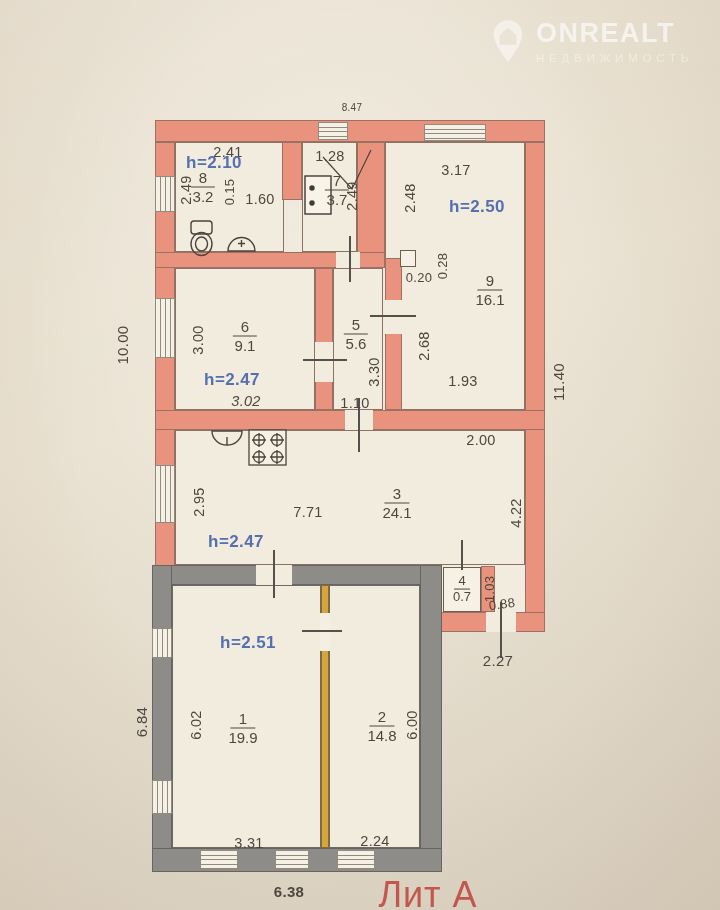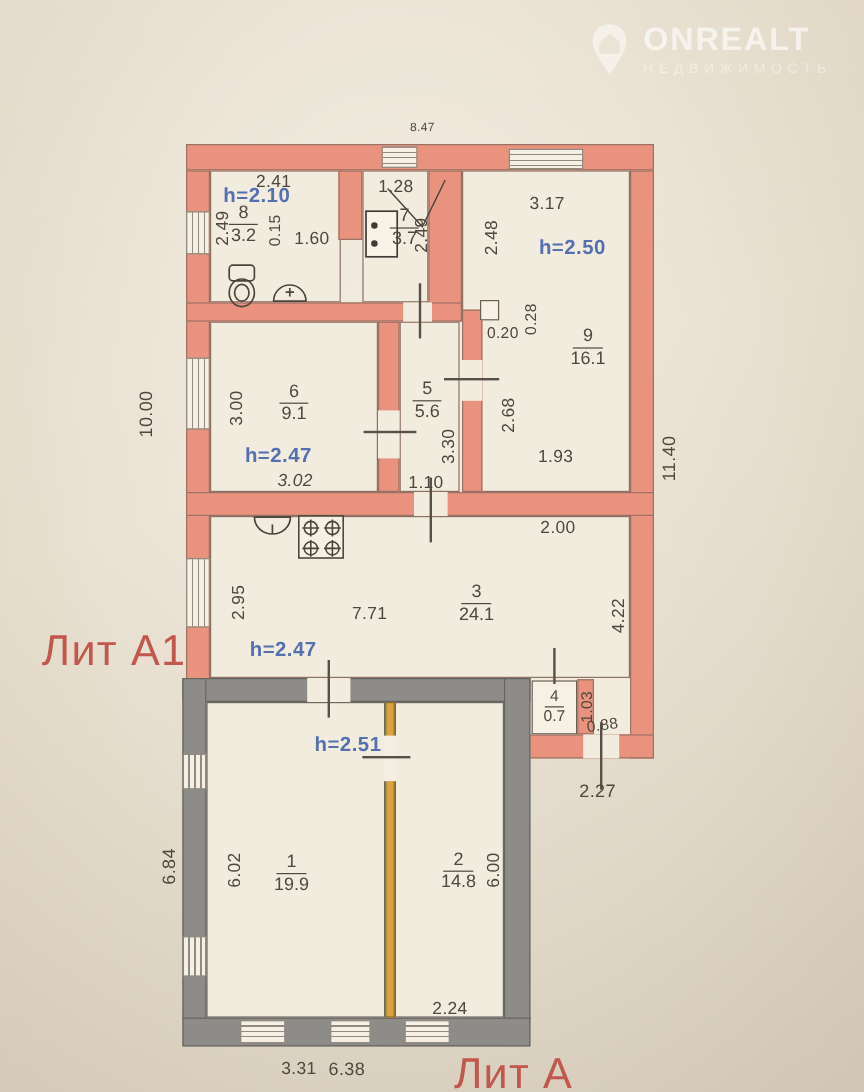--- a/index.html
+++ b/index.html
@@ -175,44 +175,43 @@
         <div class="dim" style="left: 419px; top: 277px; transform: translate(-50%, -50%); font-size: 13px;">0.20</div>
         <div class="dim" style="left: 442px; top: 266px; transform: translate(-50%, -50%) rotate(-90deg); font-size: 13px;">0.28</div>
         <div class="dim" style="left: 424px; top: 346px; transform: translate(-50%, -50%) rotate(-90deg);">2.68</div>
         <div class="dim" style="left: 463px; top: 381px; transform: translate(-50%, -50%);">1.93</div>
         <div class="dim" style="left: 558px; top: 382px; transform: translate(-50%, -50%) rotate(-90deg); font-size: 15px;">11.40</div>
         <div class="dim" style="left: 122px; top: 345px; transform: translate(-50%, -50%) rotate(-90deg); font-size: 15px;">10.00</div>
         <div class="dim" style="left: 198px; top: 340px; transform: translate(-50%, -50%) rotate(-90deg);">3.00</div>
         <div class="dim" style="left: 246px; top: 401px; transform: translate(-50%, -50%); font-style: italic;">3.02</div>
         <div class="dim" style="left: 374px; top: 372px; transform: translate(-50%, -50%) rotate(-90deg);">3.30</div>
         <div class="dim" style="left: 355px; top: 403px; transform: translate(-50%, -50%);">1.10</div>
-        <div class="dim" style="left: 465px; top: 440px; transform: translate(-50%, -50%);">2.00</div>
+        <div class="dim" style="left: 481px; top: 440px; transform: translate(-50%, -50%);">2.00</div>
         <div class="dim" style="left: 199px; top: 502px; transform: translate(-50%, -50%) rotate(-90deg);">2.95</div>
         <div class="dim" style="left: 308px; top: 512px; transform: translate(-50%, -50%);">7.71</div>
         <div class="dim" style="left: 516px; top: 513px; transform: translate(-50%, -50%) rotate(-90deg);">4.22</div>
         <div class="dim" style="left: 489px; top: 589px; transform: translate(-50%, -50%) rotate(-90deg); font-size: 13px;">1.03</div>
         <div class="dim" style="left: 502px; top: 604px; transform: translate(-50%, -50%) rotate(-8deg); font-size: 13px;">0.88</div>
         <div class="dim" style="left: 498px; top: 660px; transform: translate(-50%, -50%); font-size: 15px;">2.27</div>
         <div class="dim" style="left: 196px; top: 725px; transform: translate(-50%, -50%) rotate(-90deg);">6.02</div>
         <div class="dim" style="left: 141px; top: 722px; transform: translate(-50%, -50%) rotate(-90deg); font-size: 15px;">6.84</div>
         <div class="dim" style="left: 412px; top: 725px; transform: translate(-50%, -50%) rotate(-90deg);">6.00</div>
-        <div class="dim" style="left: 249px; top: 843px; transform: translate(-50%, -50%); margin-top: 48px;">3.31</div>
+        <div class="dim" style="left: 249px; top: 843px; transform: translate(-50%, -50%);">3.31</div>
         <div class="dim" style="left: 375px; top: 841px; transform: translate(-50%, -50%);">2.24</div>
-        <div class="dim" style="left: 289px; top: 891px; transform: translate(-50%, -50%); font-size: 15px;">6.38</div>
+        <div class="dim" style="left: 289px; top: 891px; transform: translate(-50%, -50%); font-size: 15px; font-weight: bold;">6.38</div>
         <div class="frac" style="left: 203px; top: 187px;"><div class="fnum">8</div><div class="farea">3.2</div></div>
         <div class="dim h-label" style="left: 214px; top: 163px;">h=2.10</div>
         <div class="frac" style="left: 337px; top: 190px;"><div class="fnum">7</div><div class="farea">3.7</div></div>
         <div class="frac" style="left: 490px; top: 290px;"><div class="fnum">9</div><div class="farea">16.1</div></div>
         <div class="dim h-label" style="left: 477px; top: 207px;">h=2.50</div>
         <div class="frac" style="left: 245px; top: 336px;"><div class="fnum">6</div><div class="farea">9.1</div></div>
         <div class="dim h-label" style="left: 232px; top: 380px;">h=2.47</div>
         <div class="frac" style="left: 356px; top: 334px;"><div class="fnum">5</div><div class="farea">5.6</div></div>
         <div class="frac" style="left: 397px; top: 503px;"><div class="fnum">3</div><div class="farea">24.1</div></div>
         <div class="dim h-label" style="left: 236px; top: 542px;">h=2.47</div>
         <div class="frac small" style="left: 462px; top: 589px;"><div class="fnum">4</div><div class="farea">0.7</div></div>
         <div class="frac" style="left: 243px; top: 728px;"><div class="fnum">1</div><div class="farea">19.9</div></div>
-        <div class="dim h-label" style="left: 248px; top: 621px; margin-left: 42px;">h=2.51</div>
+        <div class="dim h-label" style="left: 248px; top: 643px;">h=2.51</div>
         <div class="frac" style="left: 382px; top: 726px;"><div class="fnum">2</div><div class="farea">14.8</div></div>
-        <div class="lit" style="left: 95px; top: 542px;">Лит А1</div>
         <div class="lit" style="left: 428px; top: 895px;">Лит А</div>
       </div>
   </div>
 </div>
 
 </body></html>

